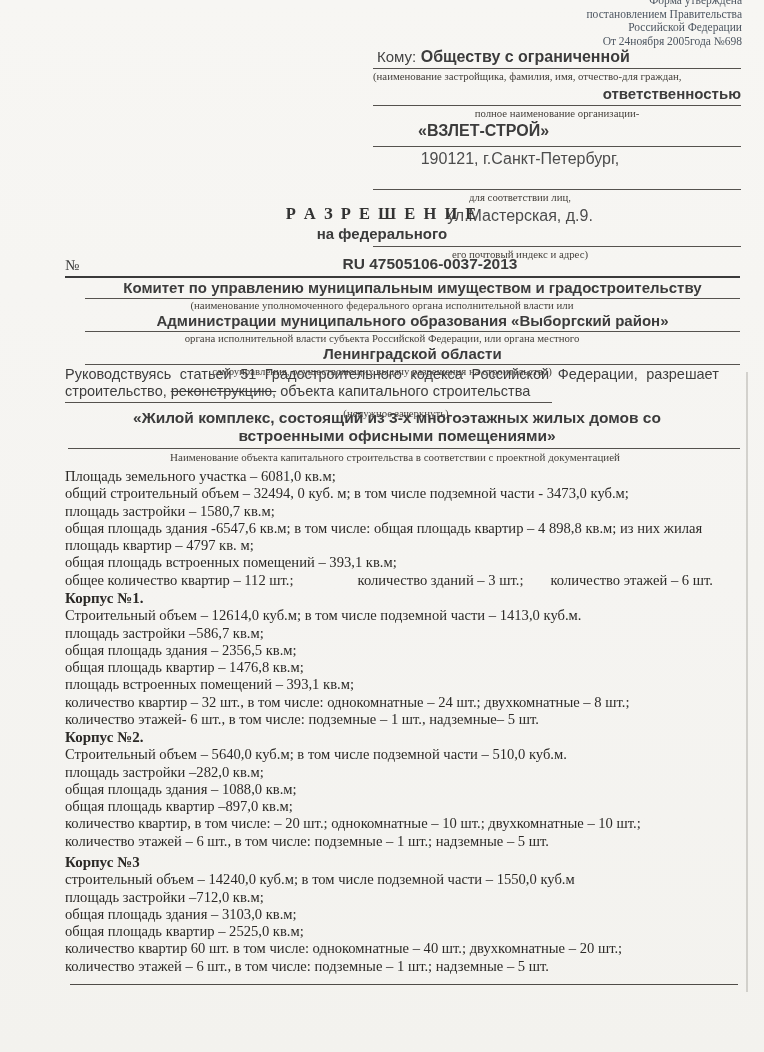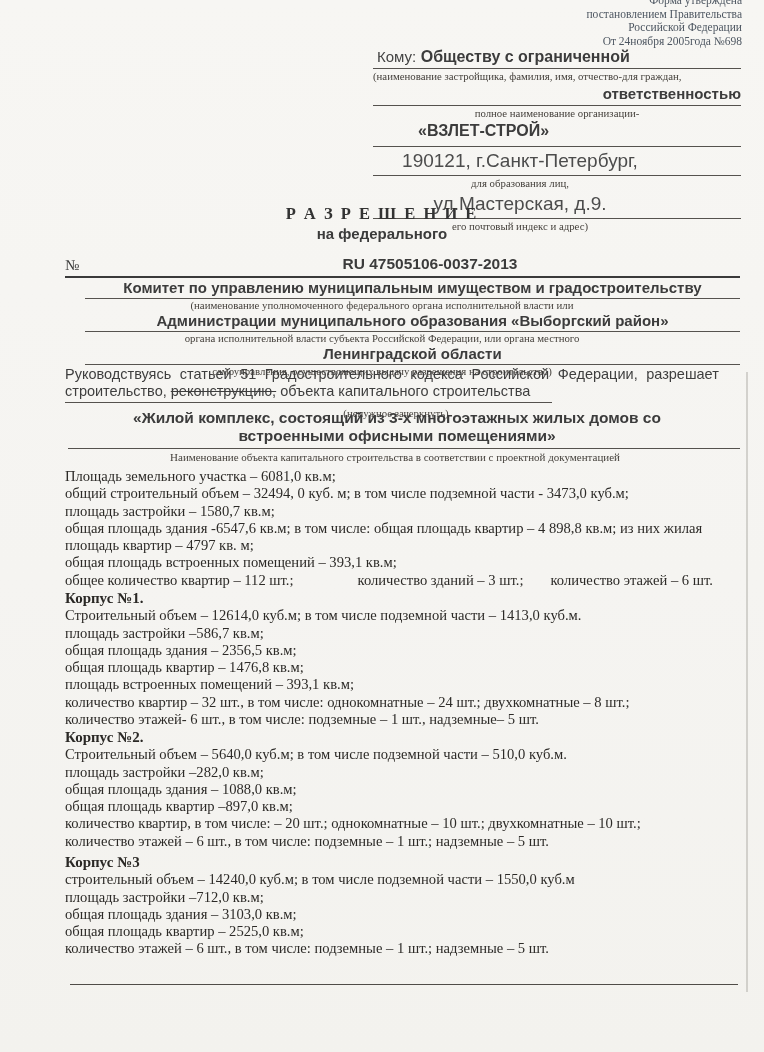--- a/index.html
+++ b/index.html
@@ -17,22 +17,22 @@
   .row-to{font-family:"Liberation Sans",sans-serif;font-size:16px;font-weight:bold;
     color:#3c3c3c;padding:0 0 2px 4px;}
   .to-label{font-size:15px;font-weight:normal;color:#444;}
   .cap{font-size:10.8px;color:#45413c;line-height:12.5px;padding-top:1px;}
   .cap.c{text-align:center;}
   .cap.off{text-align:center;padding-right:74px;}
   .row-resp{font-family:"Liberation Sans",sans-serif;font-weight:bold;font-size:15px;
     color:#3c3c3c;text-align:right;padding:2px 0 3px;}
   .row-org{font-family:"Liberation Sans",sans-serif;font-weight:bold;font-size:16px;
     color:#3c3c3c;padding:3px 0 6px 45px;}
-  .row-addr{font-family:"Liberation Sans",sans-serif;font-size:19px;color:#4c4c4c;
-    text-align:center;padding:3px 74px 3px 0;}
+  .row-addr{font-family:"Liberation Sans",sans-serif;font-size:16px;color:#4c4c4c;
+    text-align:center;padding:3px 74px 21px 0;}
   
   .title{position:absolute;top:204px;left:0;width:764px;text-align:center;}
   .title-main{font-weight:bold;font-size:16.5px;letter-spacing:2px;color:#333;}
   .title-sub{font-family:"Liberation Sans",sans-serif;font-weight:bold;font-size:15px;
     color:#3b3b3b;margin-top:1px;}
   
   .numrow{position:absolute;top:255px;left:65px;right:24px;
     border-bottom:2px solid #3a3a3a;padding-bottom:3px;}
   .num-label{position:absolute;left:0;top:2px;font-size:15px;color:#3a3a3a;}
   .num-value{display:block;text-align:center;text-indent:55px;
@@ -87,21 +87,21 @@
     <div>От 24ноября 2005года №698</div>
   </div>
 
   <div class="addressee">
     <div class="a-row row-to"><span class="to-label">Кому:</span> <span>Обществу с ограниченной</span></div>
     <div class="cap">(наименование застройщика, фамилия, имя, отчество-для граждан,</div>
     <div class="a-row row-resp">ответственностью</div>
     <div class="cap c">полное наименование организации-</div>
     <div class="a-row row-org">«ВЗЛЕТ-СТРОЙ»</div>
     <div class="a-row row-addr">190121, г.Санкт-Петербург,</div>
-    <div class="cap off">для образования лиц,</div>
+    <div class="cap off">для соответствии лиц,</div>
     <div class="a-row row-addr">ул.Мастерская, д.9.</div>
     <div class="cap off">его почтовый индекс и адрес)</div>
   </div>
 
   <div class="title">
     <div class="title-main">Р А З Р Е Ш Е Н И Е</div>
     <div class="title-sub">на федерального</div>
   </div>
 
   <div class="numrow">
@@ -161,19 +161,20 @@
     <div>количество квартир, в том числе: – 20 шт.; однокомнатные – 10 шт.; двухкомнатные – 10 шт.;</div>
     <div>количество этажей – 6 шт., в том числе: подземные – 1 шт.; надземные – 5 шт.</div>
   </div>
 
   <div class="bodyblock k3">
     <div class="korpus-title">Корпус №3</div>
     <div>строительный объем – 14240,0 куб.м; в том числе подземной части – 1550,0 куб.м</div>
     <div>площадь застройки –712,0 кв.м;</div>
     <div>общая площадь здания – 3103,0 кв.м;</div>
     <div>общая площадь квартир – 2525,0 кв.м;</div>
+    <div>количество квартир 60 шт. в том числе: однокомнатные – 40 шт.; двухкомнатные – 20 шт.;</div>
     <div>количество этажей – 6 шт., в том числе: подземные – 1 шт.; надземные – 5 шт.</div>
   </div>
 
   <div class="footer-line"></div>
 
   <div class="scan-edge"></div>
 </div>
 
 </body></html>

